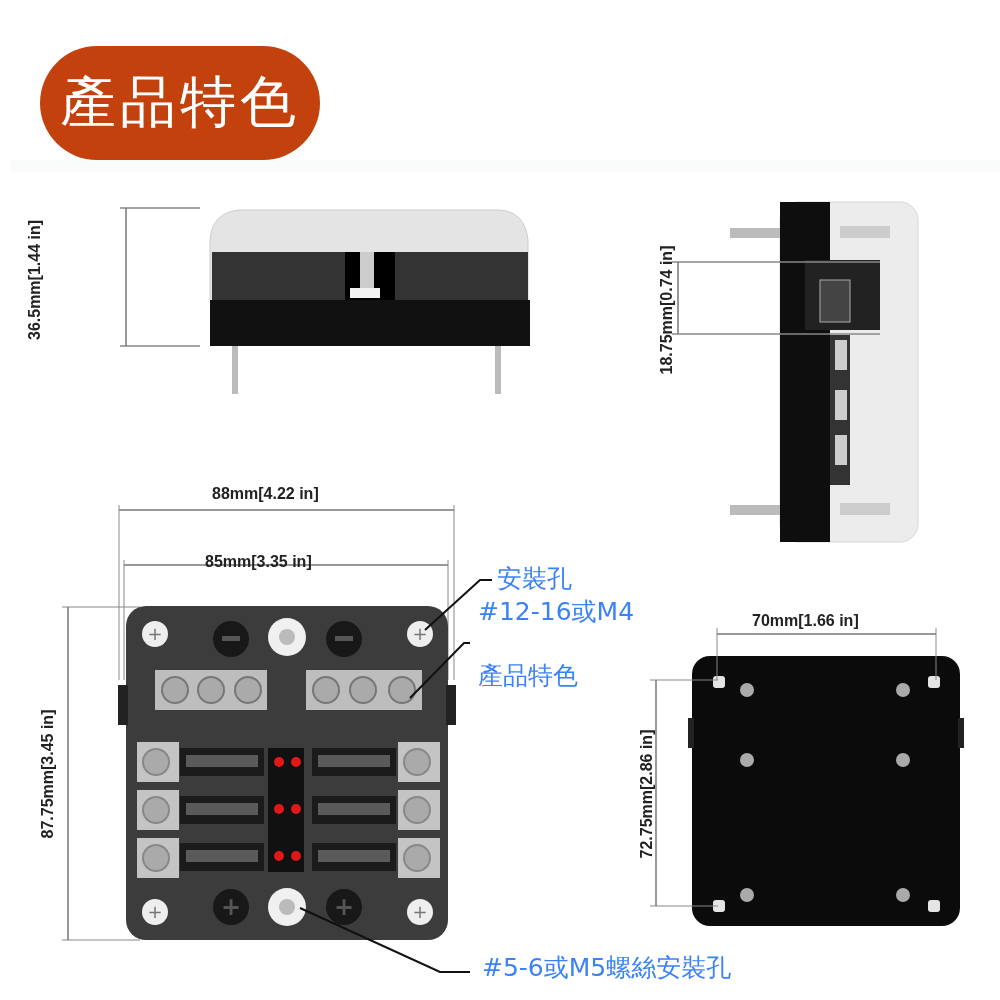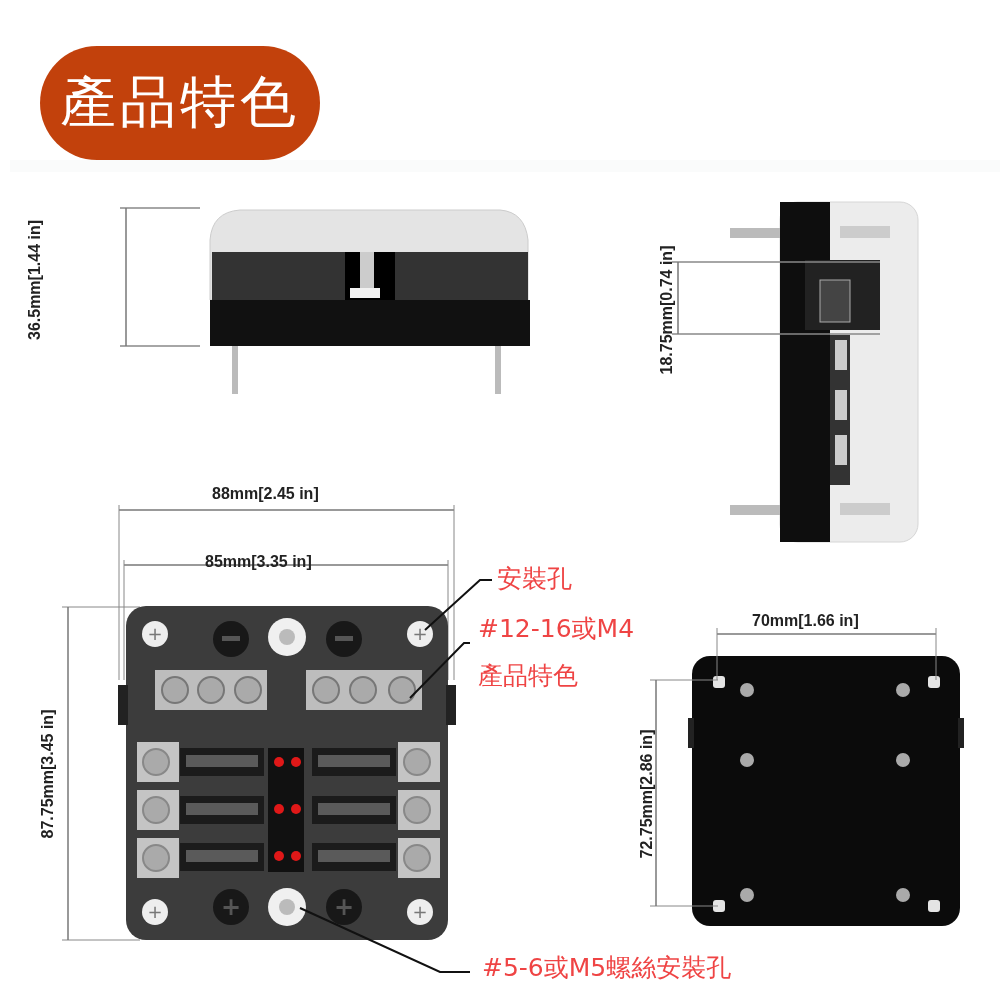--- a/index.html
+++ b/index.html
@@ -2,21 +2,21 @@
 <html><head>
 <meta charset="utf-8">
 <style>
   html,body{margin:0;padding:0;background:#fff;}
   body{width:1000px;height:1000px;position:relative;overflow:hidden;font-family:"DejaVu Sans",sans-serif;}
   .abs{position:absolute;}
   .pill{left:40px;top:46px;width:280px;height:114px;border-radius:57px;background:#c2410c;color:#fff;font-size:56px;display:flex;align-items:center;justify-content:center;letter-spacing:4px;font-weight:300;}
   .band{left:10px;top:160px;width:990px;height:12px;background:#fafbfb;}
   .dim{font-family:"Liberation Sans",sans-serif;font-weight:bold;color:#222;font-size:16px;white-space:nowrap;}
   .vert{transform:rotate(-90deg);transform-origin:center center;}
-  .call{color:#ef4444;font-size:25px;white-space:nowrap;line-height:32px;}
+  .call{color:#3b82f6;font-size:25px;white-space:nowrap;line-height:32px;}
   svg{position:absolute;left:0;top:0;}
 </style>
 </head>
 <body>
 
 <div class="abs pill">
     <span>產品特色</span>
   </div>
 <div class="abs band"></div>
 
@@ -178,22 +178,22 @@
     <line x1="717" y1="628" x2="717" y2="680" stroke="#888" stroke-width="1"></line>
     <line x1="936" y1="628" x2="936" y2="680" stroke="#888" stroke-width="1"></line>
     <line x1="650" y1="680" x2="718" y2="680" stroke="#888" stroke-width="1"></line>
     <line x1="650" y1="906" x2="718" y2="906" stroke="#888" stroke-width="1"></line>
     <line x1="656" y1="680" x2="656" y2="906" stroke="#777" stroke-width="1.5"></line>
   </g>
 </svg>
 
 <div class="abs dim vert" style="left:36px;top:270px;width:120px;height:20px;margin-left:-60px;">36.5mm[1.44 in]</div>
 <div class="abs dim vert" style="left:598px;top:300px;width:140px;height:20px;text-align:center;">18.75mm[0.74 in]</div>
-<div class="abs dim" style="left:212px;top:485px;">88mm[2.45 in]</div>
+<div class="abs dim" style="left:212px;top:485px;">88mm[4.22 in]</div>
 <div class="abs dim" style="left:205px;top:553px;">85mm[3.35 in]</div>
 <div class="abs dim vert" style="left:-26px;top:764px;width:150px;height:20px;text-align:center;">87.75mm[3.45 in]</div>
 <div class="abs dim" style="left:752px;top:612px;">70mm[1.66 in]</div>
 <div class="abs dim vert" style="left:573px;top:784px;width:150px;height:20px;text-align:center;">72.75mm[2.86 in]</div>
 
 <div class="abs call" style="left:497px;top:563px;">安裝孔</div>
-<div class="abs call" style="left:478px;top:613px;">#12-16或M4</div>
+<div class="abs call" style="left:478px;top:596px;">#12-16或M4</div>
 <div class="abs call" style="left:478px;top:660px;">產品特色</div>
 <div class="abs call" style="left:482px;top:952px;">#5-6或M5螺絲安裝孔</div>
 
 </body></html>

